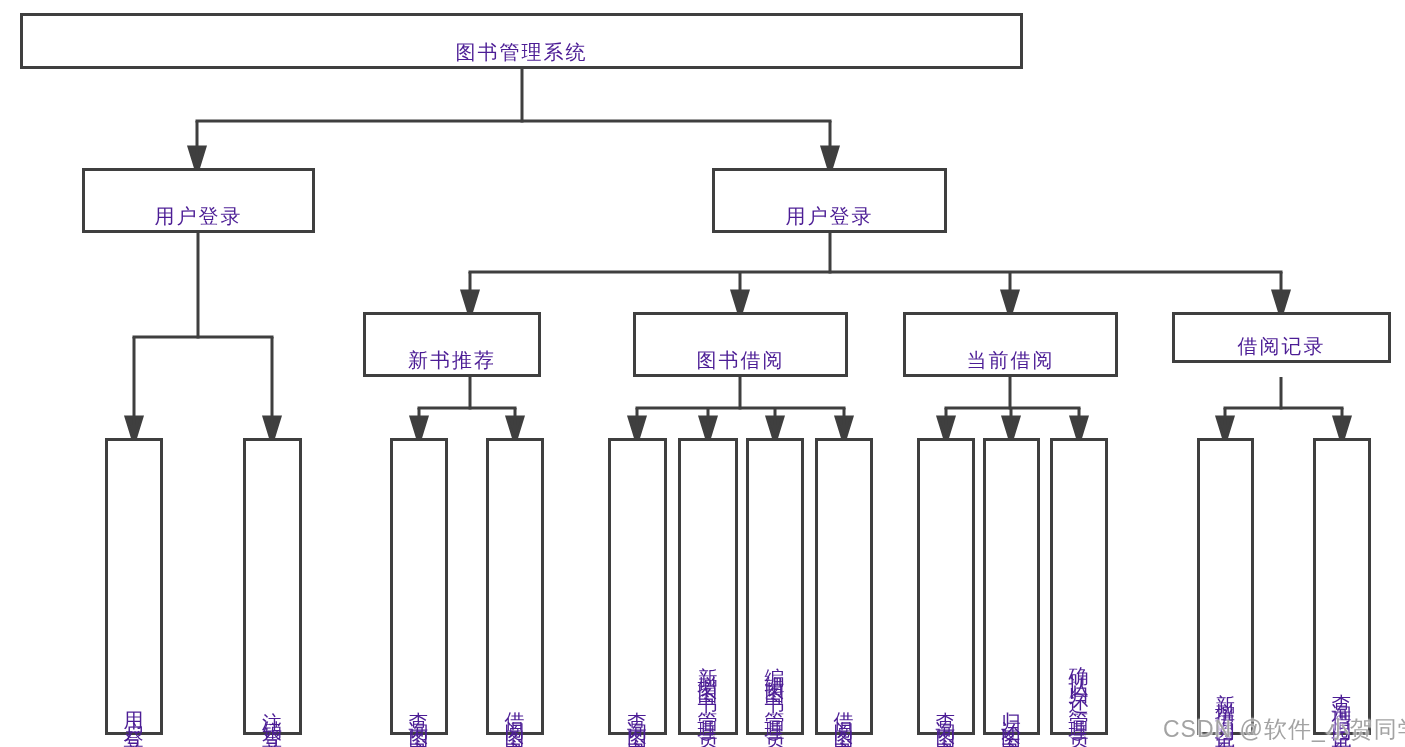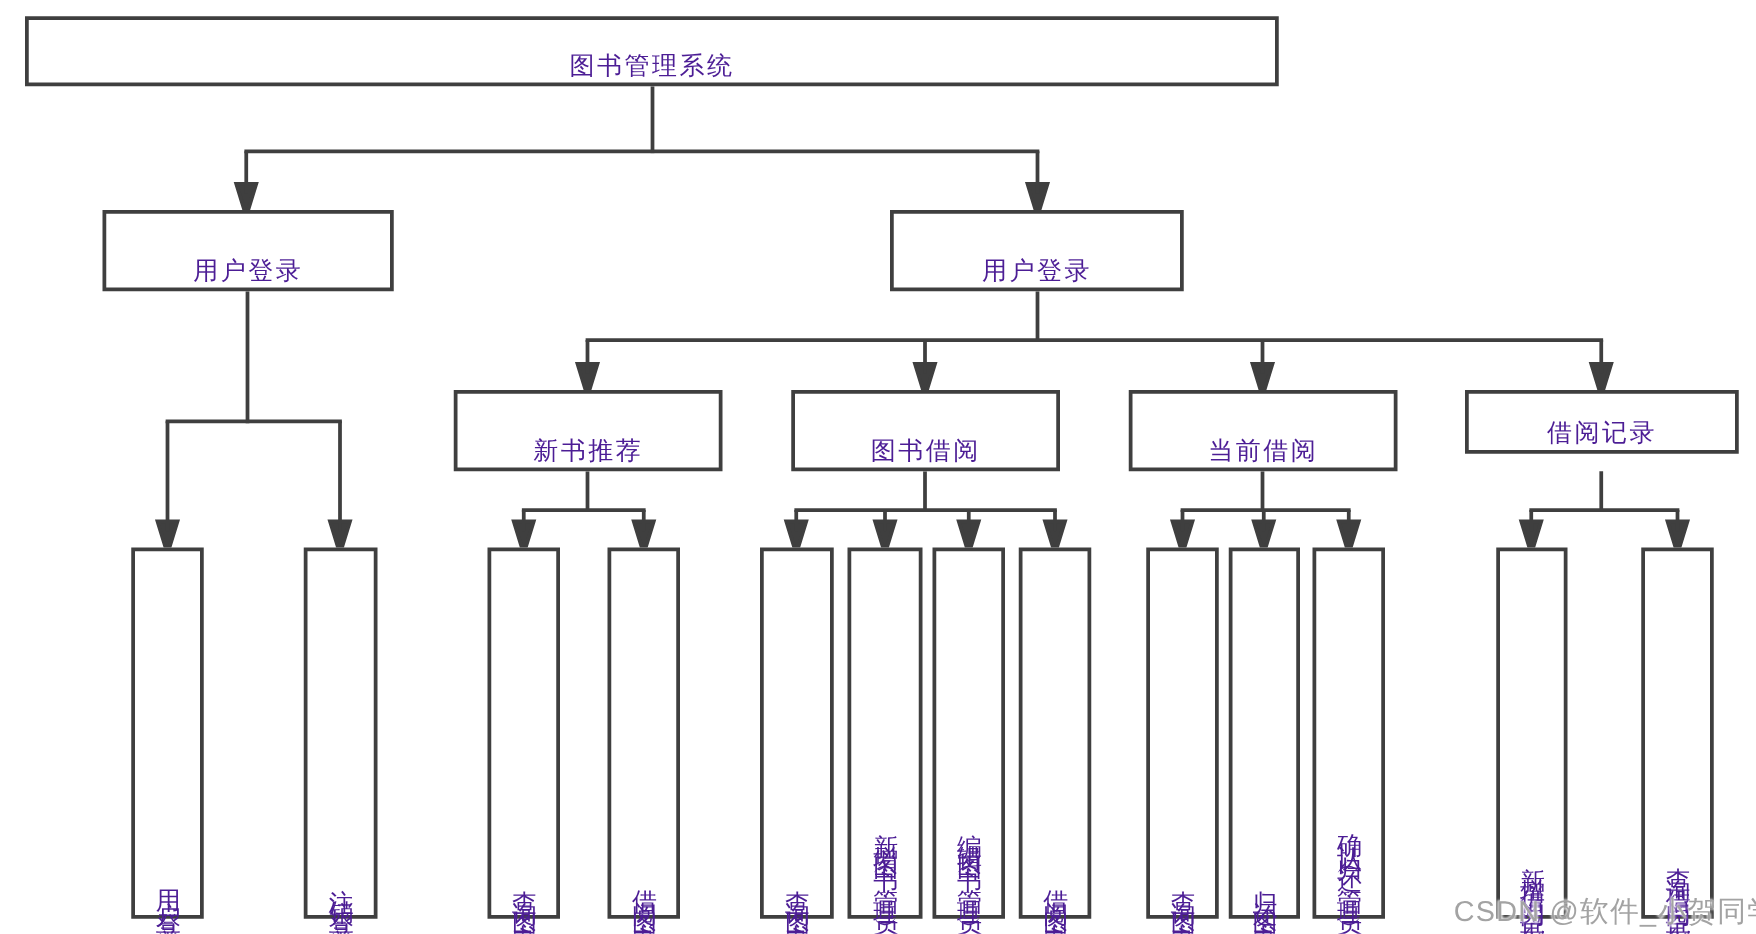--- a/index.html
+++ b/index.html
@@ -95,21 +95,21 @@
     <span class="lbl">图书管理系统</span>
   </div>
 
   <div class="node h" style="left:82px;top:168px;width:233px;height:65px">
     <span class="lbl">用户登录</span>
   </div>
   <div class="node h" style="left:712px;top:168px;width:235px;height:65px">
     <span class="lbl">用户登录</span>
   </div>
 
-  <div class="node h" style="left:363px;top:312px;width:215px;height:65px">
+  <div class="node h" style="left:363px;top:312px;width:178px;height:65px">
     <span class="lbl">新书推荐</span>
   </div>
   <div class="node h" style="left:633px;top:312px;width:215px;height:65px">
     <span class="lbl">图书借阅</span>
   </div>
   <div class="node h" style="left:903px;top:312px;width:215px;height:65px">
     <span class="lbl">当前借阅</span>
   </div>
   <div class="node h" style="left:1172px;top:312px;width:219px;height:51px">
     <span class="lbl">借阅记录</span>

